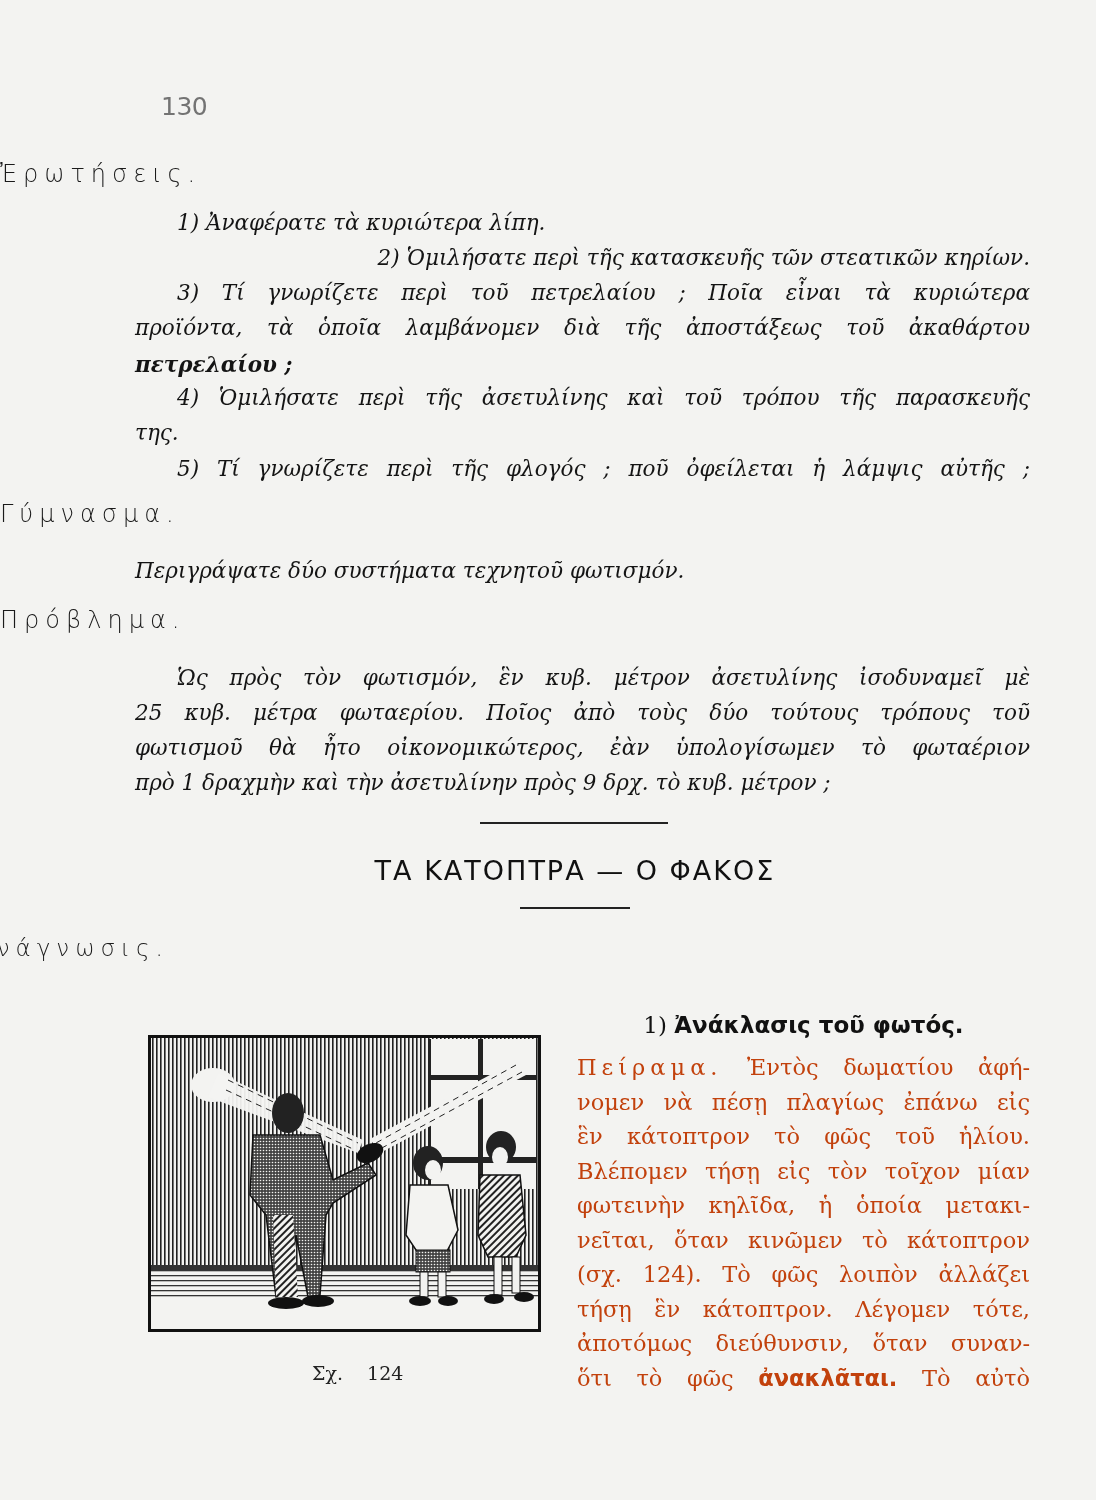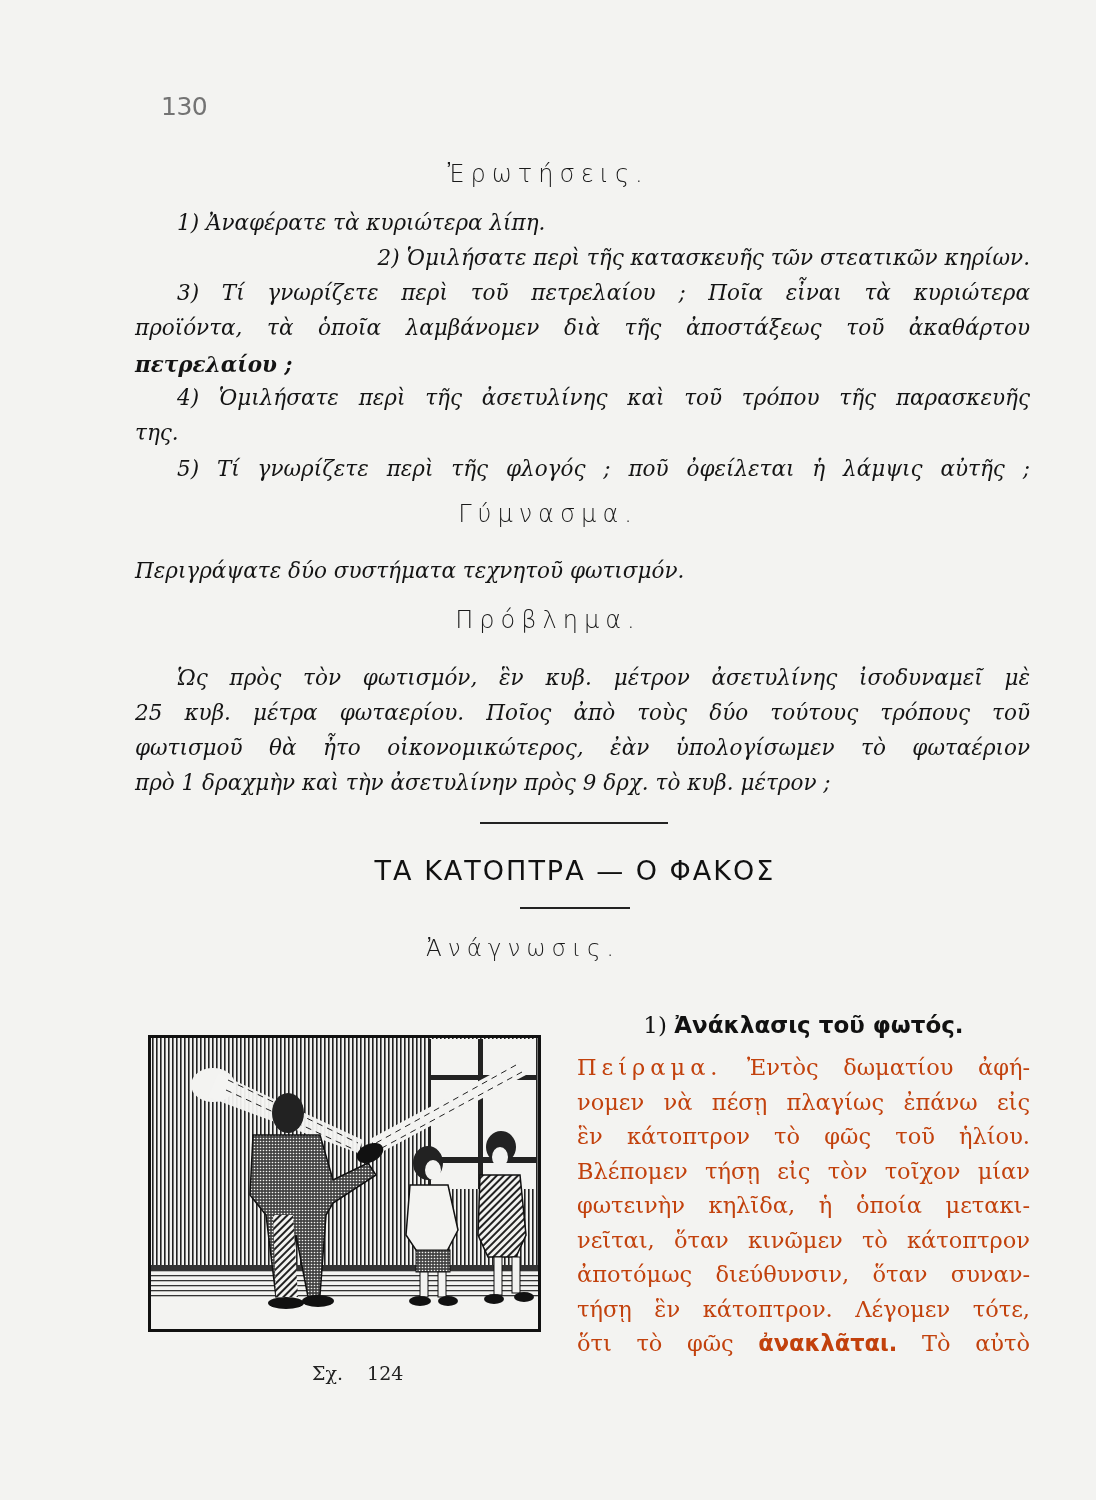--- a/index.html
+++ b/index.html
@@ -10,21 +10,21 @@
     overflow: hidden;
     color: #111;
     font-family: "DejaVu Serif", serif;
   }
   .page-number {
     position: absolute; left: 161px; top: 92px;
     font-family: "DejaVu Sans", sans-serif;
     font-size: 25px; letter-spacing: -0.5px; color: #737373;
   }
   .heading {
-    position: absolute; left: 0; width: 1096px; text-align: center;
+    position: absolute; left: 0; width: 1096px; text-align: left;
     font-family: "DejaVu Sans", sans-serif;
     font-weight: 300; font-size: 24px; letter-spacing: 6px; color: #1a1a1a;
   }
   .ital {
     position: absolute; left: 135px; width: 895px;
     font-family: "DejaVu Serif", serif;
     font-style: italic; font-size: 21.5px; line-height: 35px;
     color: #141414; white-space: nowrap;
   }
   .ital.just { text-align-last: justify; text-align: justify; white-space: normal; }
@@ -93,22 +93,23 @@
   <span class="bold">Ἀνάκλασις τοῦ φωτός.</span>
 </div>
 
 <div class="body-col" style="top:1050px;">
   <span class="line"><span class="spaced">Πείραμα.</span> <span>Ἐντὸς δωματίου ἀφή-</span></span>
   <span class="line">νομεν νὰ πέσῃ πλαγίως ἐπάνω εἰς</span>
   <span class="line">ἓν κάτοπτρον τὸ φῶς τοῦ ἡλίου.</span>
   <span class="line">Βλέπομεν τήσῃ εἰς τὸν τοῖχον μίαν</span>
   <span class="line">φωτεινὴν κηλῖδα, ἡ ὁποία μετακι-</span>
   <span class="line">νεῖται, ὅταν κινῶμεν τὸ κάτοπτρον</span>
+  <span class="line">(σχ. 124). Τὸ φῶς λοιπὸν ἀλλάζει</span>
+  <span class="line">τήσῃ ἓν κάτοπτρον. Λέγομεν τότε,</span>
   <span class="line">ἀποτόμως διεύθυνσιν, ὅταν συναν-</span>
-  <span class="line">τήσῃ ἓν κάτοπτρον. Λέγομεν τότε,</span>
   <span class="line"><span>ὅτι τὸ φῶς</span> <span class="bold">ἀνακλᾶται.</span> <span>Τὸ αὐτὸ</span></span>
 </div>
 
 <div class="figure">
   <svg width="393" height="297" viewBox="0 0 393 297" xmlns="http://www.w3.org/2000/svg">
     <defs>
       <pattern id="vlines" width="4" height="10" patternUnits="userSpaceOnUse">
         <rect width="4" height="10" fill="#f3f3f1"></rect>
         <rect x="0" width="1.6" height="10" fill="#222"></rect>
       </pattern>

